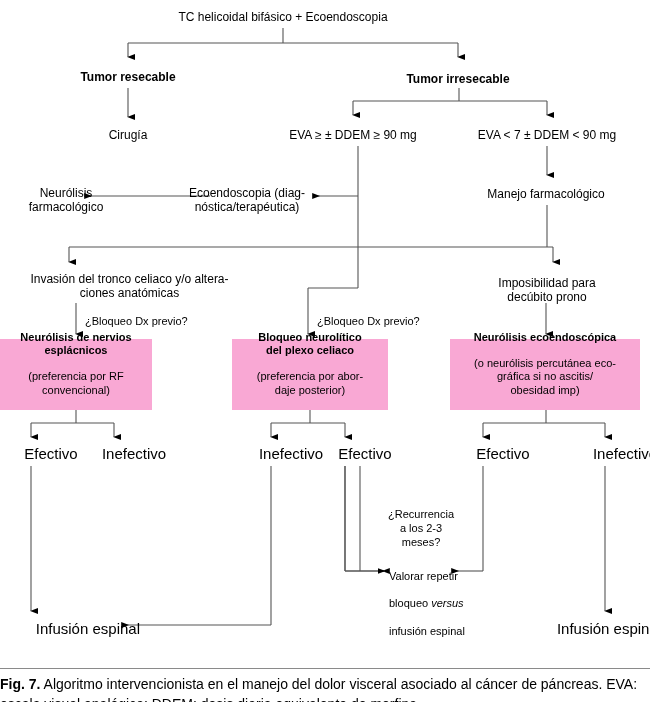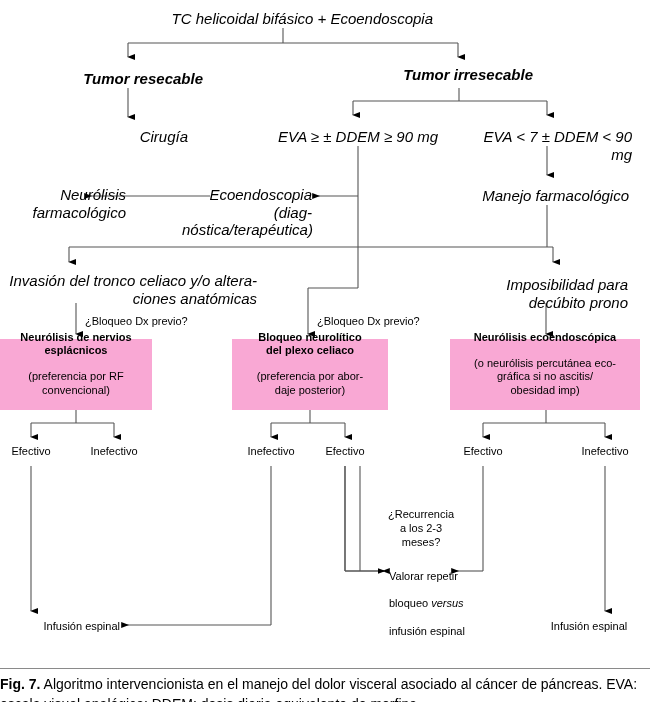--- a/index.html
+++ b/index.html
@@ -20,25 +20,24 @@
   }
   .svg-layer {
     position: absolute;
     left: 0;
     top: 0;
     width: 650px;
     height: 702px;
   }
   .node {
     position: absolute;
-    text-align: right;
+    text-align: center;
     line-height: 1.18;
-    font-size: 15px;
+    font-size: 12px;
     white-space: pre-line;
-    font-style: italic;
   }
   .node.plain {
     font-weight: normal;
   }
   .node.bold {
     font-weight: bold;
   }
   .gbox {
     position: absolute;
     background: #f9a8d4;
@@ -70,23 +69,24 @@
     white-space: pre-line;
   }
   .tiny.left-align {
     text-align: left;
   }
   .tiny .ital {
     font-style: italic;
   }
   .leaf {
     position: absolute;
-    font-size: 11px;
+    font-size: 15px;
     text-align: center;
     white-space: nowrap;
+    padding-left: 20px;
   }
   .rule {
     position: absolute;
     left: 0;
     width: 650px;
     height: 1px;
     background: #8a8a8a;
   }
   .caption {
     position: absolute;
@@ -185,21 +185,21 @@
       <path d="M345,571 L385,571" marker-end="url(#ah-generic)"></path>
       <path d="M483,466 L483,571"></path>
       <path d="M483,571 L452,571" marker-end="url(#ah-left)"></path>
     </g>
   </svg>
 
   <div class="node plain" style="left:133px; top:10px; width:300px;">TC helicoidal bifásico + Ecoendoscopia</div>
 
   <div class="node bold" style="left:53px; top:70px; width:150px;">Tumor resecable</div>
 
-  <div class="node bold" style="left:383px; top:66px; width:150px;">Tumor irresecable</div>
+  <div class="node bold" style="left:383px; top:72px; width:150px;">Tumor irresecable</div>
 
   <div class="node plain" style="left:68px; top:128px; width:120px;">Cirugía</div>
 
   <div class="node plain" style="left:268px; top:128px; width:170px;">EVA ≥ ± DDEM ≥ 90 mg</div>
 
   <div class="node plain" style="left:462px; top:128px; width:170px;">EVA &lt; 7 ± DDEM &lt; 90 mg</div>
 
   <div class="node plain" style="left:463px; top:187px; width:166px;">Manejo farmacológico</div>
 
   <div class="node plain" style="left:182px; top:186px; width:130px;">Ecoendoscopia (diag-

